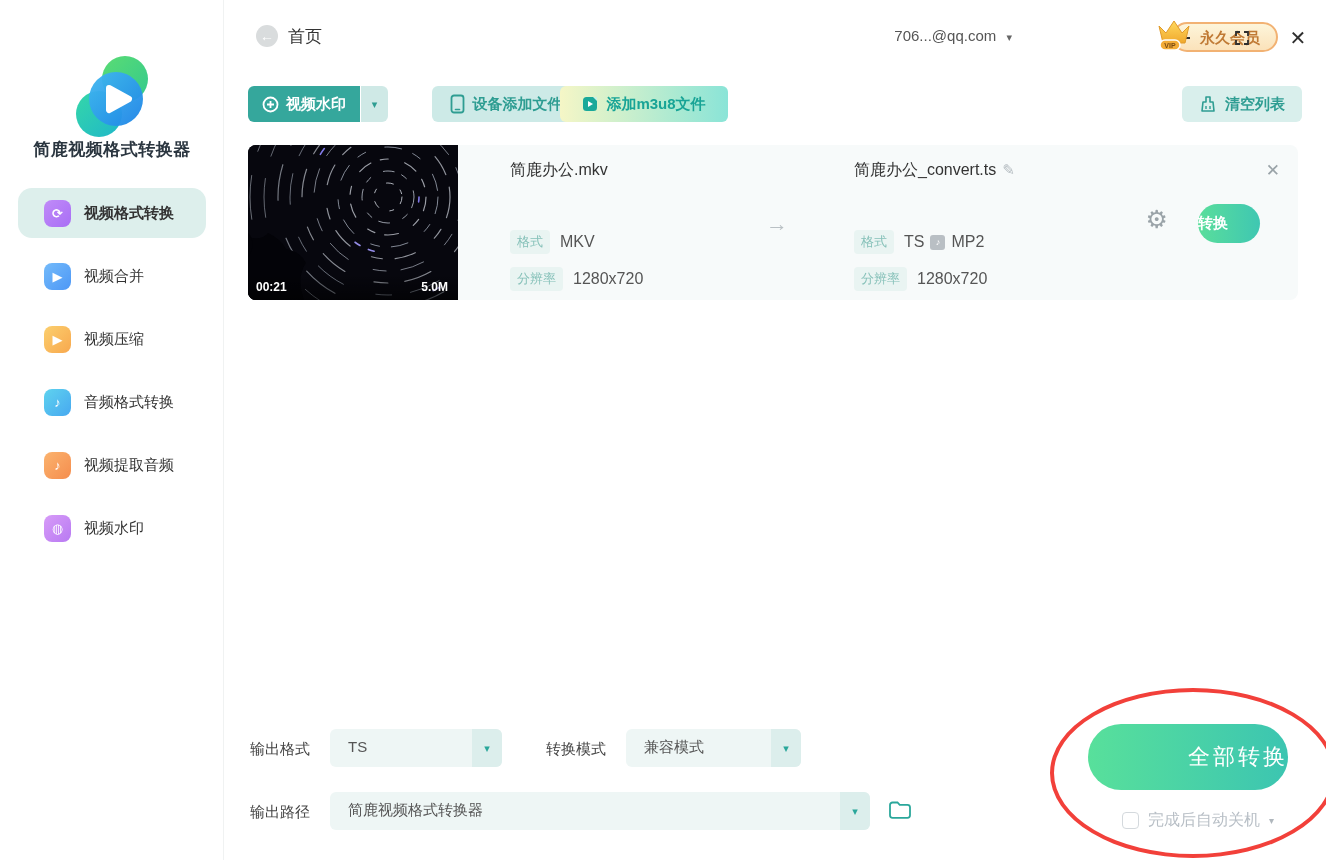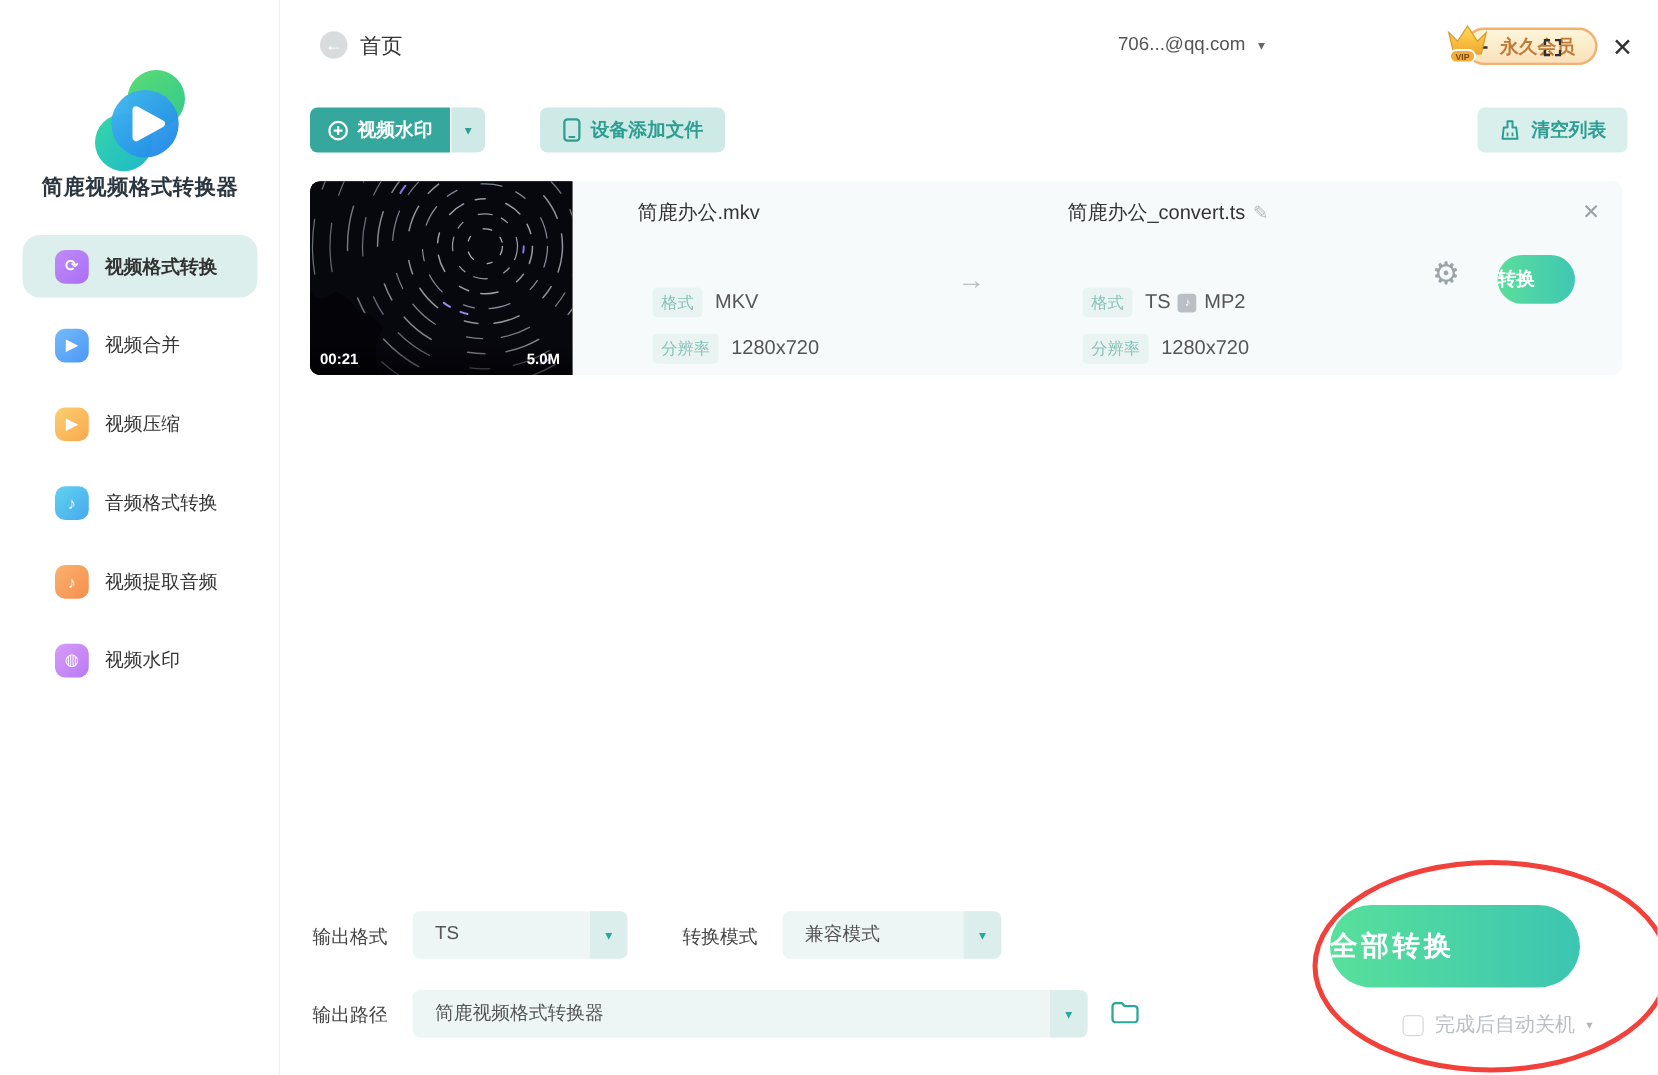--- a/index.html
+++ b/index.html
@@ -71,21 +71,21 @@
     border-radius:8px 0 0 8px; overflow:hidden; background:#07070e; }
   .thumb-meta { position:absolute; left:0; bottom:0; width:100%; height:26px;
     background:linear-gradient(180deg,transparent,rgba(0,0,0,.55));
     color:#fff; font-size:12px; font-weight:bold; }
   .thumb-meta .dur { position:absolute; left:8px; bottom:6px; }
   .thumb-meta .size { position:absolute; right:10px; bottom:6px; }
   .col-src { position:absolute; left:262px; top:0; width:330px; height:100%; }
   .col-out { position:absolute; left:590px; top:0; width:380px; height:100%;margin-left:16px; }
   .fname { position:absolute; left:0; top:15px; font-size:16px; color:#333; }
   .edit-ic { color:#b5bcc1; font-size:15px; margin-left:6px; cursor:pointer; }
-  .meta-line { position:absolute; left:12px; display:flex; align-items:center; gap:10px; }
+  .meta-line { position:absolute; left:0; display:flex; align-items:center; gap:10px; }
   .l-fmt { top:85px; } .l-res { top:122px; }
   .tag { background:#e9f4f2; color:#86c1b9; font-size:13px; padding:3px 7px; border-radius:4px; }
   .meta-val { font-size:16px; color:#555; display:flex; align-items:center; gap:6px; }
   .audio-chip { width:15px; height:15px; border-radius:3px; background:#b9bfc4; color:#fff;
     font-size:9px; display:inline-flex; align-items:center; justify-content:center; }
   .flow-arrow { position:absolute; left:518px; top:66px; color:#b9c0c4; font-size:22px; }
   .gear { position:absolute; right:130px; top:62px; font-size:25px; color:#9aa3a8;
     cursor:pointer; line-height:1; }
   .btn-convert { position:absolute; right:38px; top:59px; width:62px; height:39px;
     border-radius:20px; background:linear-gradient(90deg,#5ade9b,#3fc7b2); color:#fff;
@@ -98,24 +98,24 @@
   .dropdown { position:absolute; height:38px; background:#eef6f5; border-radius:6px;
     cursor:pointer; }
   .dd-value { position:absolute; left:18px; top:9px; font-size:15px; color:#555; white-space:nowrap; }
   .dd-caret { position:absolute; right:0; top:0; width:30px; height:38px; background:#dceeec;
     border-radius:0 6px 6px 0; color:#2aa79b; font-size:11px; display:flex;
     align-items:center; justify-content:center; }
   .lab-ofmt { left:250px; top:740px; } .dd-ofmt { left:330px; top:729px; width:172px; }
   .lab-mode { left:546px; top:740px; } .dd-mode { left:626px; top:729px; width:175px;padding-left:48px; }
   .lab-path { left:250px; top:803px; } .dd-path { left:330px; top:792px; width:540px; }
   .folder-btn { position:absolute; left:888px; top:800px; cursor:pointer; }
-  .btn-all { position:absolute; left:1064px; top:724px; width:200px; height:66px;
+  .btn-all { position:absolute; left:1088px; top:724px; width:200px; height:66px;
     border-radius:33px; background:linear-gradient(90deg,#58e09b,#3cc5b1); color:#fff;
-    font-size:22px; font-weight:bold; letter-spacing:3px; display:flex; align-items:center;
-    justify-content:flex-start; cursor:pointer; }
+    font-size:22px; font-weight:normal; letter-spacing:3px; display:flex; align-items:center;
+    justify-content:flex-end; cursor:pointer; }
   .shutdown { position:absolute; left:1122px; top:810px; display:flex; align-items:center;
     gap:9px; cursor:pointer; }
   .checkbox { width:17px; height:17px; border:1px solid #d4d9dd; border-radius:4px; background:#fff; }
   .shutdown-label { font-size:16px; color:#b8bfc6; }
   .shutdown-caret { font-size:10px; color:#b0b7bd; }
   .annotation { position:absolute; left:1050px; top:688px; width:286px; height:170px;
     border:4px solid #f2403a; border-radius:50%; pointer-events:none; }
 </style>
 </head>
 <body>
@@ -224,20 +224,28 @@
     </div>
     <div class="btn btn-add-caret">
       <span>▾</span>
     </div>
     <div class="btn btn-device">
       <svg width="15" height="20" viewBox="0 0 15 20">
         <rect x="1.5" y="1.5" width="12" height="17" rx="2.5" fill="none" stroke="#2e9d92" stroke-width="1.8"></rect>
         <path d="M5.5 15.5 H9.5" stroke="#2e9d92" stroke-width="1.6" stroke-linecap="round"></path>
       </svg>
       <span>设备添加文件</span>
+    </div>
+    <div class="btn btn-m3u8">
+      <svg width="16" height="16" viewBox="0 0 16 16">
+        <rect x="1" y="1" width="14" height="14" rx="3.5" fill="#1aa99a"></rect>
+        <path d="M11 1 h4 v4 z" fill="#c9f2e6"></path>
+        <path d="M6 5 L11 8 L6 11 Z" fill="#fff"></path>
+      </svg>
+      <span>添加m3u8文件</span>
     </div>
     <div class="btn btn-clear">
       <svg width="18" height="18" viewBox="0 0 18 18">
         <path d="M7 2 H11 V7 H14 L15 16 H3 L4 7 H7 Z" fill="none" stroke="#2e9d92" stroke-width="1.6" stroke-linejoin="round"></path>
         <path d="M7 11 V14 M11 11 V14" stroke="#2e9d92" stroke-width="1.4"></path>
       </svg>
       <span>清空列表</span>
     </div>
   </div>
 

